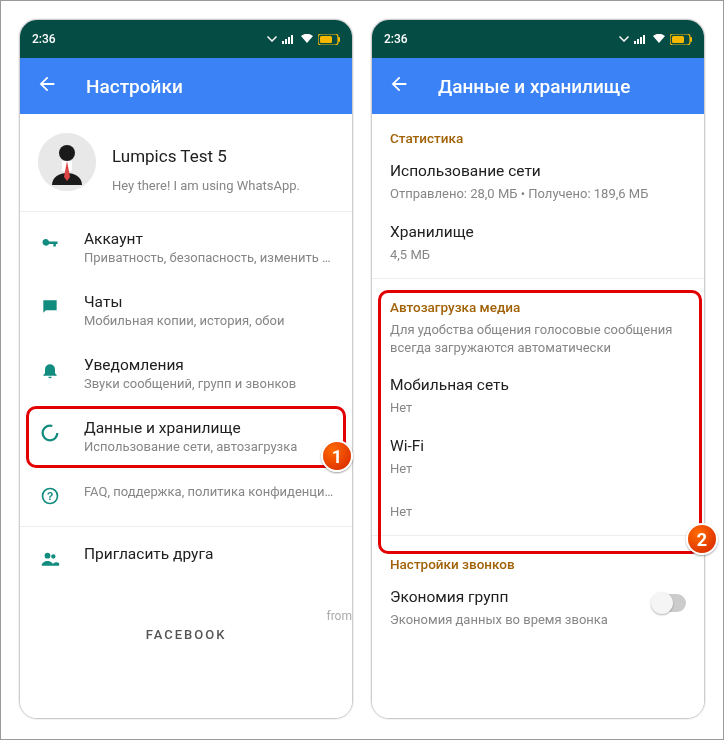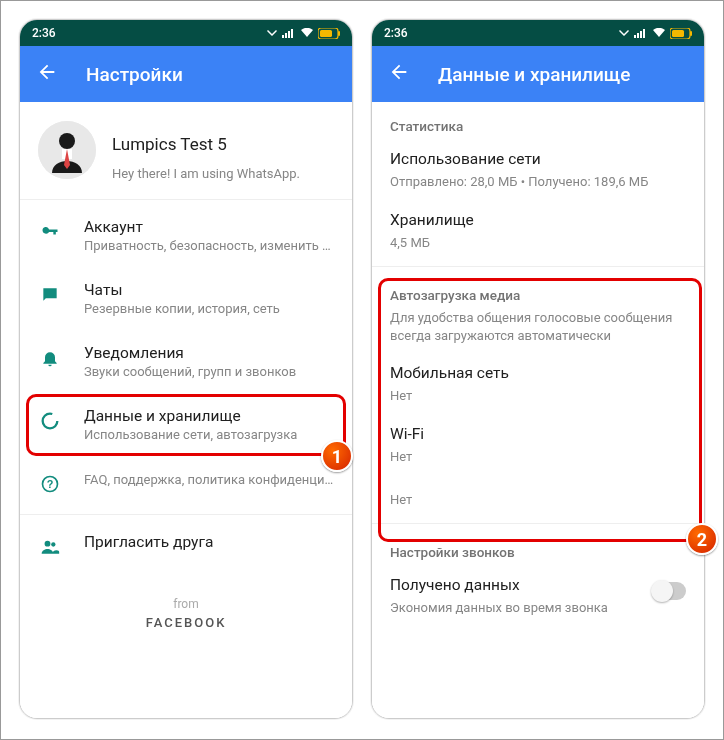--- a/index.html
+++ b/index.html
@@ -23,21 +23,21 @@
     border-radius: 18px;
     border: 1px solid #ccc;
     overflow: hidden;
     position: relative;
     display: flex;
     flex-direction: column;
     box-shadow: 0 0 0 1px rgba(0,0,0,0.05);
   }
   .status-bar {
     background: #054d44;
-    height: 26px;
+    height: 38px;
     display: flex;
     align-items: center;
     justify-content: space-between;
     padding: 0 12px;
     color: #fff;
     font-size: 12px;
     font-weight: 500;
   }
   .status-right { display: flex; align-items: center; gap: 4px; }
   .status-right svg { display:block; }
@@ -87,26 +87,26 @@
     width: 24px; height: 24px; flex-shrink: 0;
     display:flex; align-items:center; justify-content:center;
     color: #128c7e;
     margin-top: 2px;
   }
   .setting-texts { flex: 1; min-width: 0; }
   .setting-title { font-size: 15.5px; color: #202020; }
   .setting-sub { font-size: 13px; color: #868686; margin-top: 2px; white-space: nowrap; overflow: hidden; text-overflow: ellipsis; }
 
   .from-fb { text-align:center; margin-top: 24px; color:#888; }
-  .from-lbl { font-size: 12px; color:#aaa; }
+  .from-lbl { font-size: 12px; color:#aaa;text-align:right; }
   .fb-lbl { font-size: 13px; letter-spacing: 2px; margin-top: 4px; color:#555; font-weight:500;}
 
   
   .section-label {
-    color: #737373;
+    color: #a16207;
     font-size: 13.5px;
     font-weight: 500;
     padding: 16px 18px 6px;
   }
   .p2-row { padding: 10px 18px 12px; }
   .p2-title { font-size: 15.5px; color:#202020; }
   .p2-sub { font-size: 13px; color:#868686; margin-top: 6px; }
   .p2-desc { font-size: 13px; color:#868686; padding: 0 18px 10px; line-height:1.35; }
   .divider-thin { height:1px; background:#eee; margin: 4px 0; }
 
@@ -205,21 +205,21 @@
         </div>
 
         <div class="setting-item">
           <span class="setting-icon">
             <svg width="20" height="20" viewBox="0 0 24 24">
                 <path fill="#128c7e" d="M4 4h16v12H7l-3 3V4z"></path>
               </svg>
           </span>
           <div class="setting-texts">
             <div class="setting-title">Чаты</div>
-            <div class="setting-sub">Резервные копии, история, сеть</div>
+            <div class="setting-sub">Мобильная копии, история, обои</div>
           </div>
         </div>
 
         <div class="setting-item">
           <span class="setting-icon">
             <svg width="20" height="20" viewBox="0 0 24 24">
                 <path fill="#128c7e" d="M12 22a2 2 0 0 0 2-2h-4a2 2 0 0 0 2 2zm6-6V11a6 6 0 1 0-12 0v5l-2 2v1h16v-1l-2-2z"></path>
               </svg>
           </span>
           <div class="setting-texts">
@@ -332,21 +332,21 @@
         <div class="p2-sub">Нет</div>
       </div>
       <div class="p2-row">
         <div class="p2-sub">Нет</div>
       </div>
       <div class="divider-thin"></div>
 
       <div class="section-label">Настройки звонков</div>
       <div class="switch-row">
         <div class="left">
-          <div class="p2-title">Получено данных</div>
+          <div class="p2-title">Экономия групп</div>
           <div class="p2-sub">Экономия данных во время звонка</div>
         </div>
         <div class="switch"></div>
       </div>
 
       <div class="highlight-box" style="left:6px; top:176px; width:324px; height:264px;"></div>
     </div>
   </div>
 
 </div>

